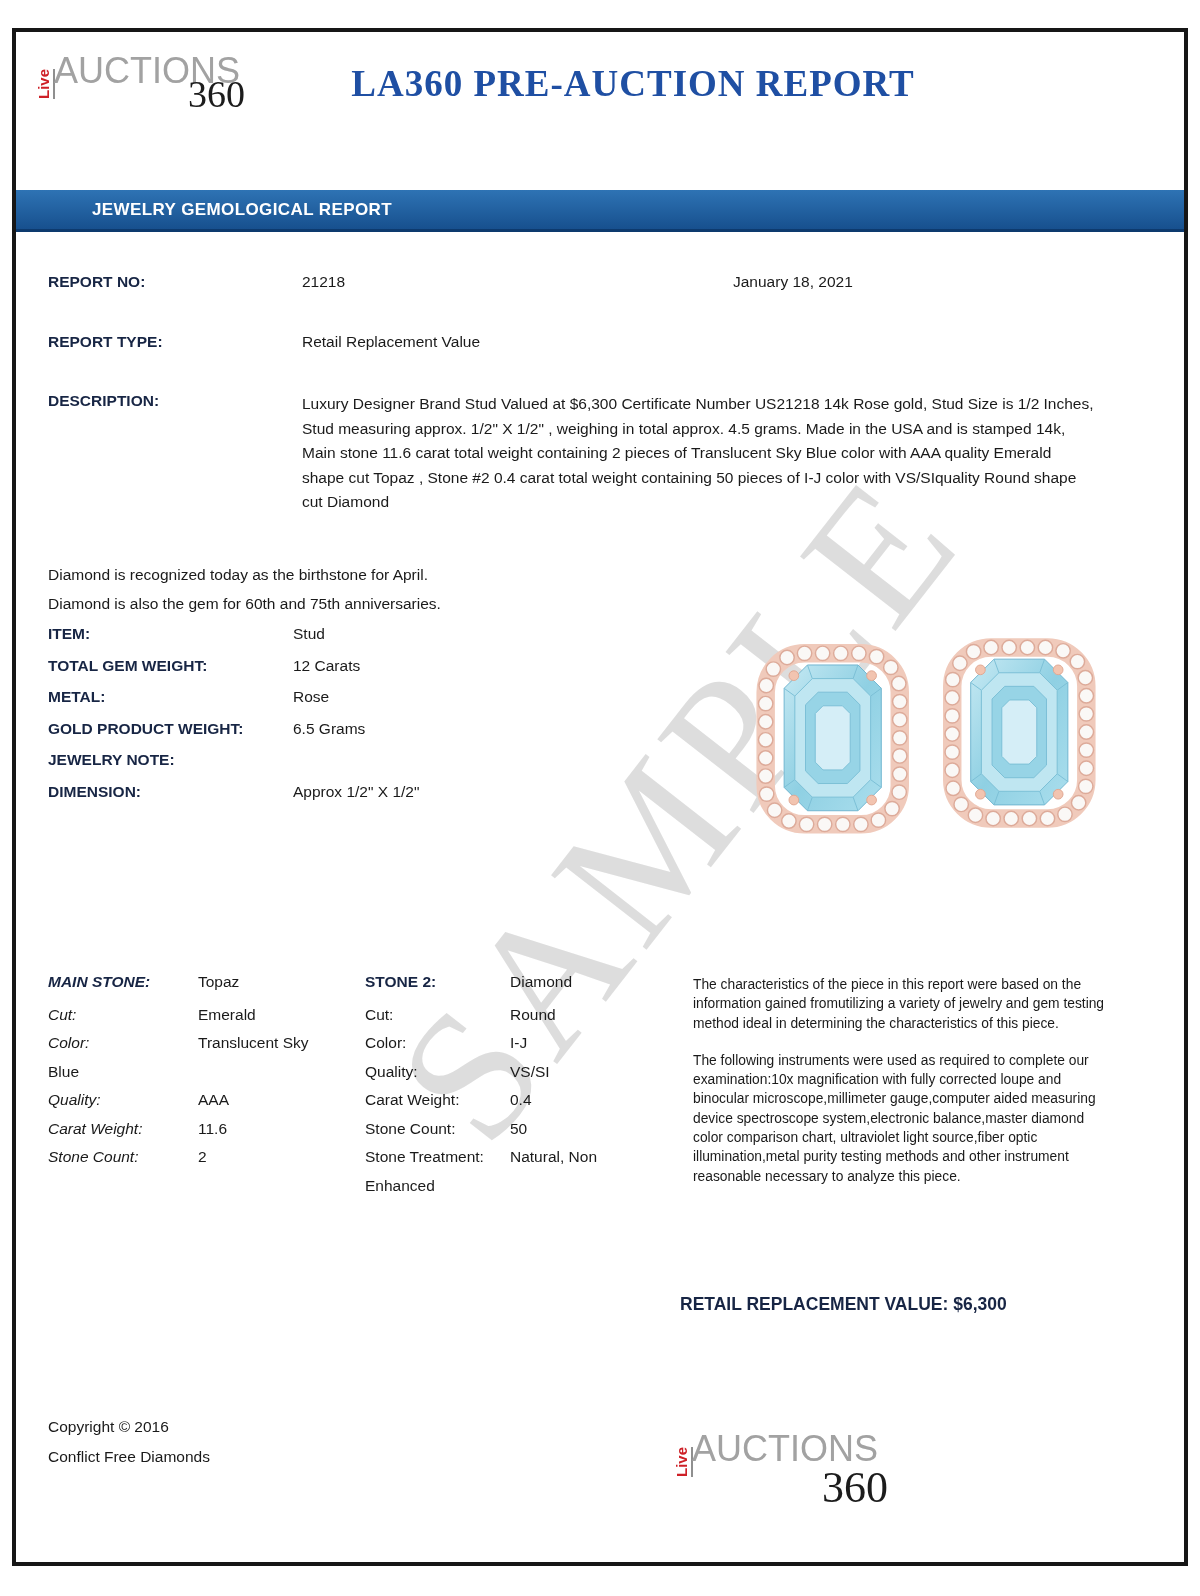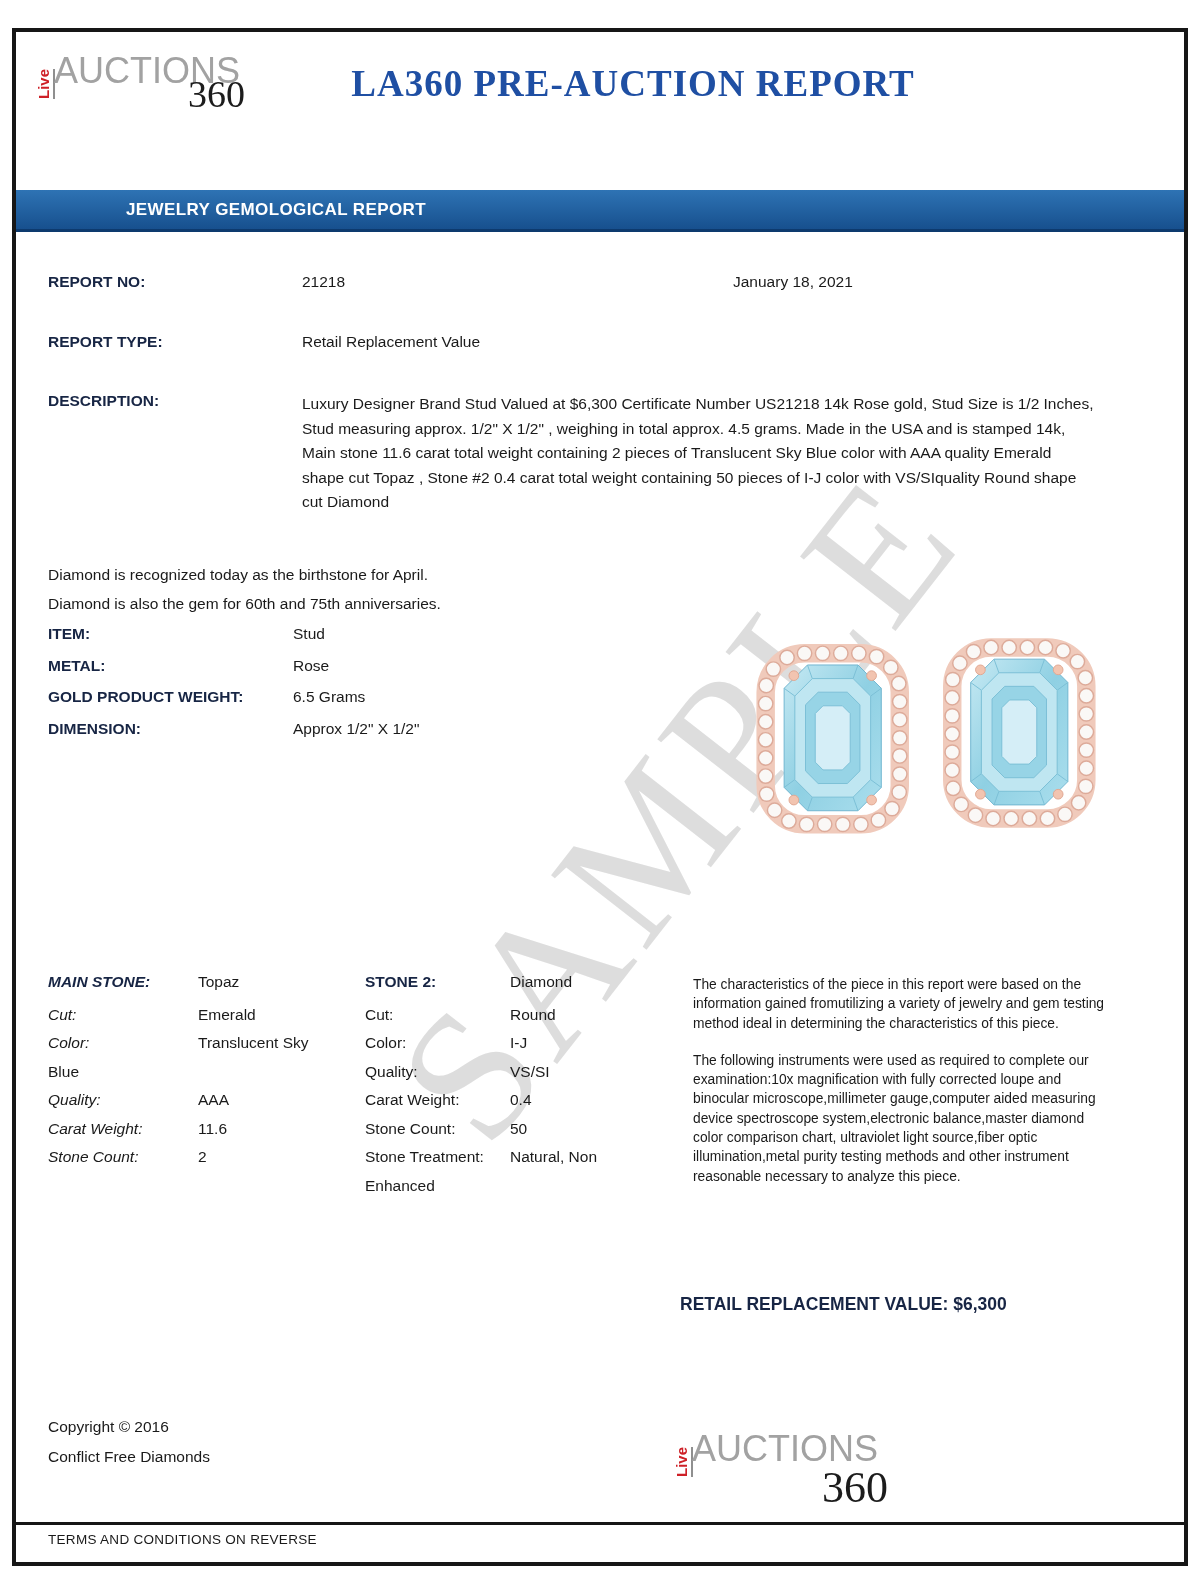--- a/index.html
+++ b/index.html
@@ -26,21 +26,21 @@
   .logo-360{position:absolute;left:150px;top:24px;font-size:38px;color:#1c1c1c;
             font-family:"Liberation Serif",serif;}
   .logo-bottom .logo-360{left:146px;top:36px;font-size:44px;}
 
   .report-title{position:absolute;left:76px;right:10px;top:62px;text-align:center;z-index:2;
                 font-family:"Liberation Serif",serif;font-size:37px;font-weight:600;
                 color:#1f4fa3;letter-spacing:1px;}
 
   .banner{position:absolute;left:16px;right:16px;top:190px;height:39px;z-index:3;
           background:linear-gradient(#2e73b4,#17508e);border-bottom:3px solid #0d3a6e;}
-  .banner-text{line-height:39px;padding-left:110px;color:#ffffff;font-size:17px;
+  .banner-text{line-height:39px;padding-left:76px;color:#ffffff;font-size:17px;
                font-weight:bold;letter-spacing:.4px;}
 
   .lbl{font-weight:bold;color:#172544;}
   .fs{font-size:15.5px;}
   .fr-label{display:inline-block;width:254px;vertical-align:top;}
   .row-report-no{left:48px;top:273px;}
   .row-date{left:733px;top:273px;}
   .row-report-type{left:48px;top:333px;}
   .row-description{left:48px;top:392px;}
   .desc-value{display:inline-block;width:792px;vertical-align:top;line-height:24.5px;}
@@ -119,24 +119,30 @@
   <div class="layer fs birthstone">
     <div>Diamond is recognized today as the birthstone for April.</div>
     <div>Diamond is also the gem for 60th and 75th anniversaries.</div>
   </div>
 
   <div class="layer fs item-details">
     <div class="detail-row">
       <span class="lbl dl">ITEM:</span><span>Stud</span>
     </div>
     <div class="detail-row">
+      <span class="lbl dl">TOTAL GEM WEIGHT:</span><span>12 Carats</span>
+    </div>
+    <div class="detail-row">
       <span class="lbl dl">METAL:</span><span>Rose</span>
     </div>
     <div class="detail-row">
       <span class="lbl dl">GOLD PRODUCT WEIGHT:</span><span>6.5 Grams</span>
+    </div>
+    <div class="detail-row">
+      <span class="lbl dl">JEWELRY NOTE:</span><span></span>
     </div>
     <div class="detail-row">
       <span class="lbl dl">DIMENSION:</span><span>Approx 1/2" X 1/2"</span>
     </div>
   </div>
 
   <div class="layer earrings-wrap">
     <svg width="352" height="206" viewBox="0 0 362 212">
       <defs>
         <linearGradient id="stoneGrad" x1="0" y1="0" x2="1" y2="1">
@@ -273,17 +279,14 @@
 
   <div class="layer fs copyright">Copyright © 2016</div>
   <div class="layer fs conflict">Conflict Free Diamonds</div>
 
   <div class="logo logo-bottom">
     <span class="logo-live">Live</span>
     <span class="logo-auctions">AUCTIONS</span>
     <span class="logo-360">360</span>
   </div>
 
-  <div class="terms-bar">
-    <span>TERMS AND CONDITIONS ON REVERSE</span>
-  </div>
 
 </div>
 
 </body></html>

